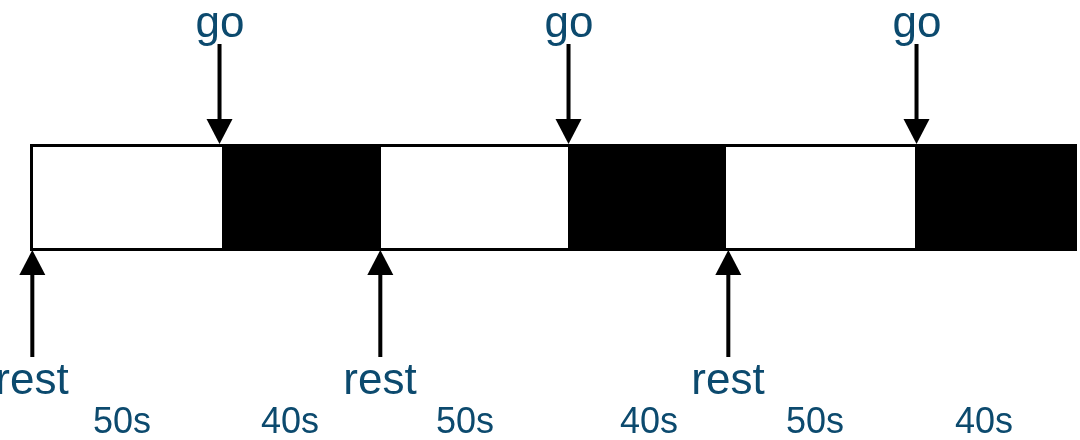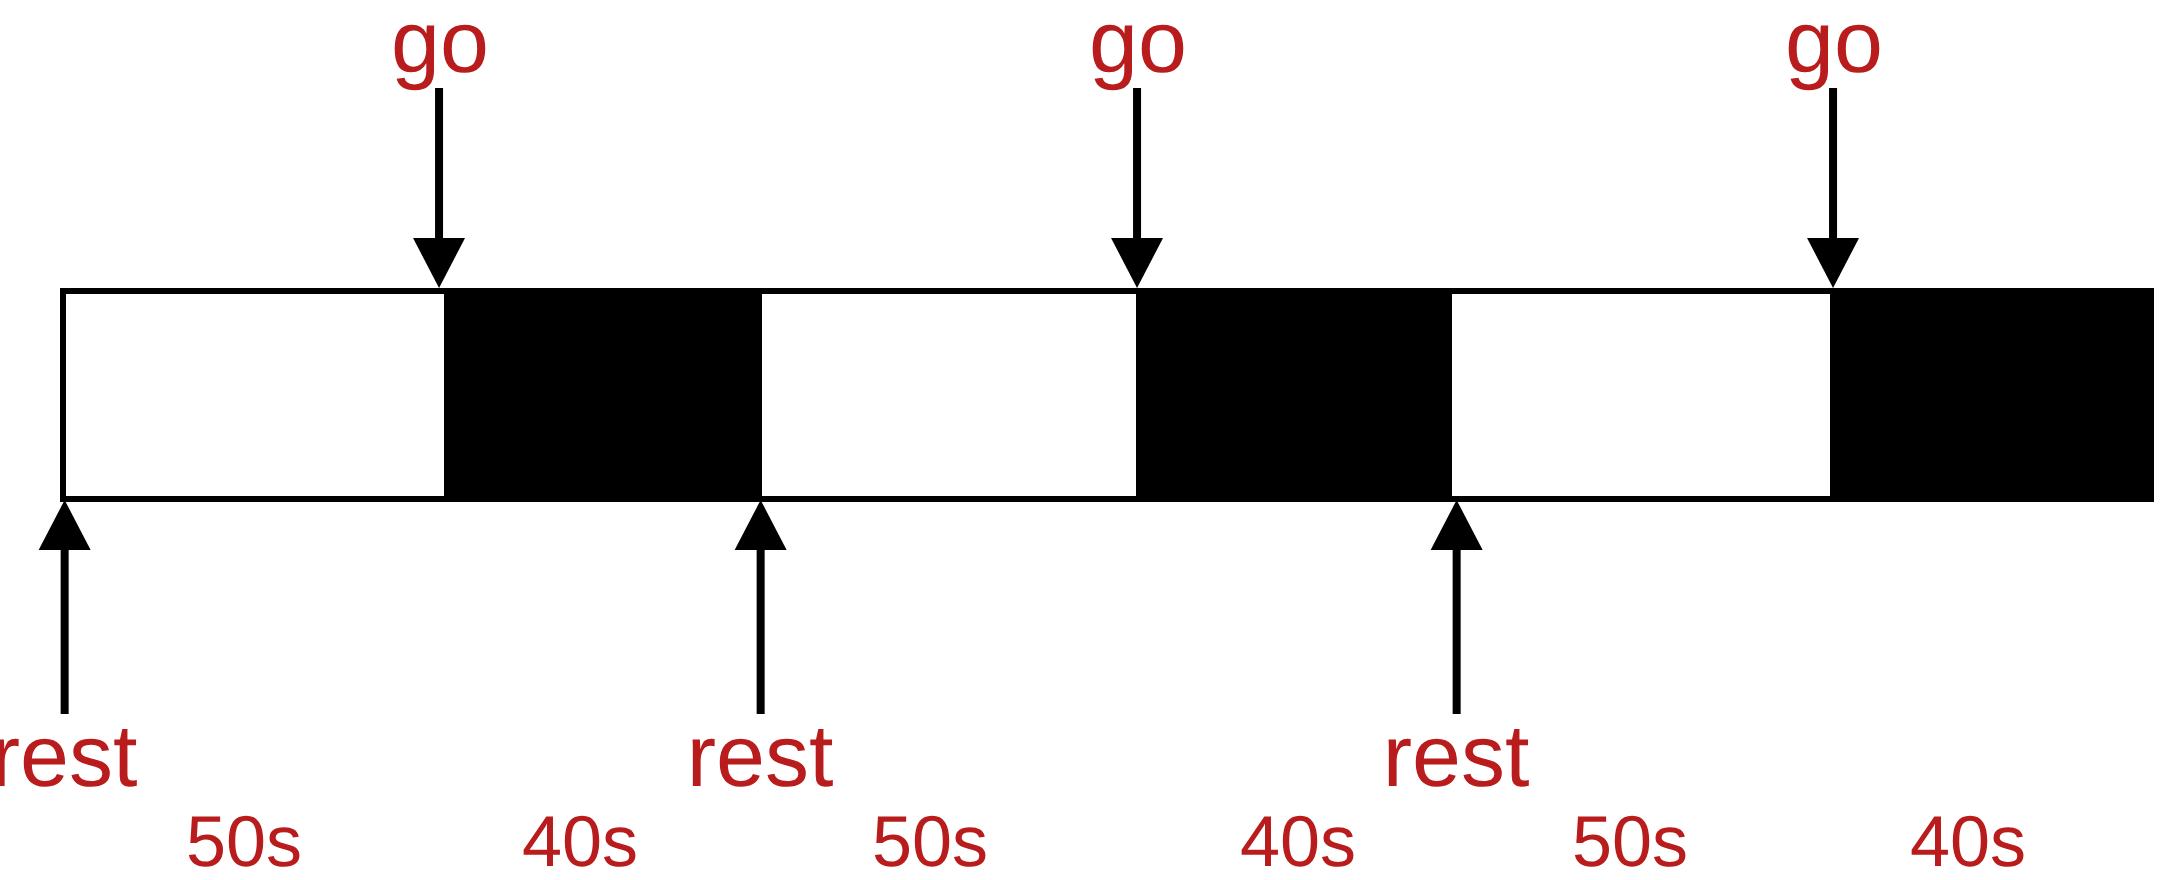--- a/index.html
+++ b/index.html
@@ -7,21 +7,21 @@
     padding: 0;
     background: #ffffff;
   }
   .figure {
     position: relative;
     width: 1080px;
     height: 440px;
     background: #ffffff;
     overflow: hidden;
     font-family: "Liberation Sans", "DejaVu Sans", sans-serif;
-    color: #b91c1c;
+    color: #0c4a6e;
   }
 
   
   .bar {
     position: absolute;
     left: 30px;
     top: 144px;
     width: 1047px;
     height: 107px;
     box-sizing: border-box;

